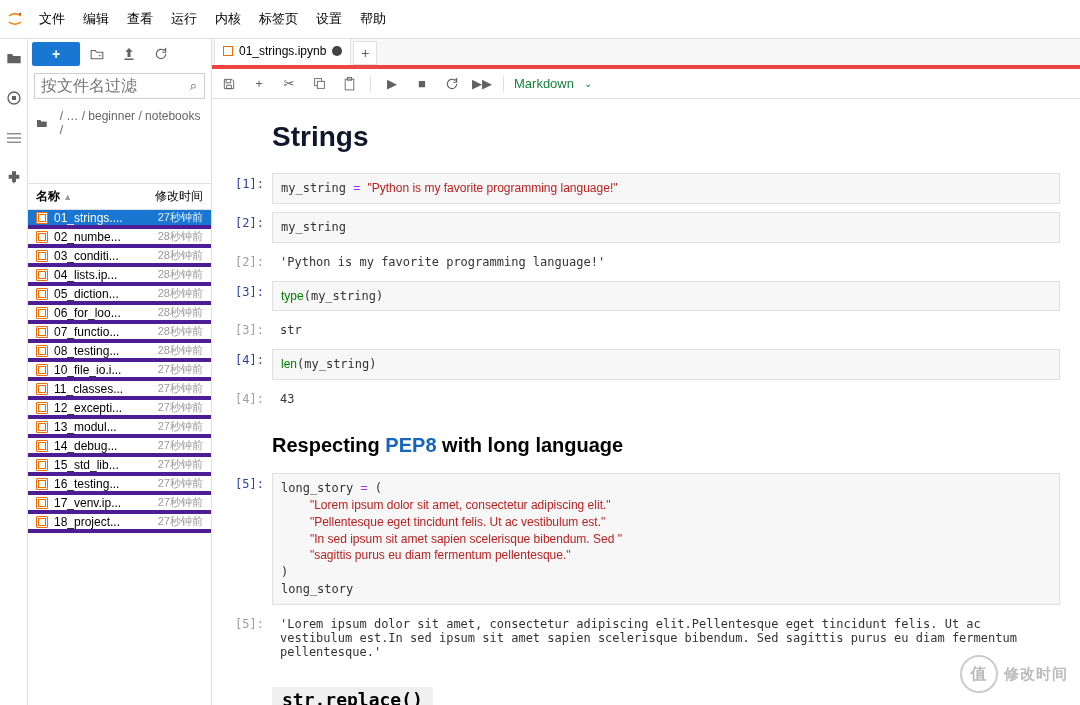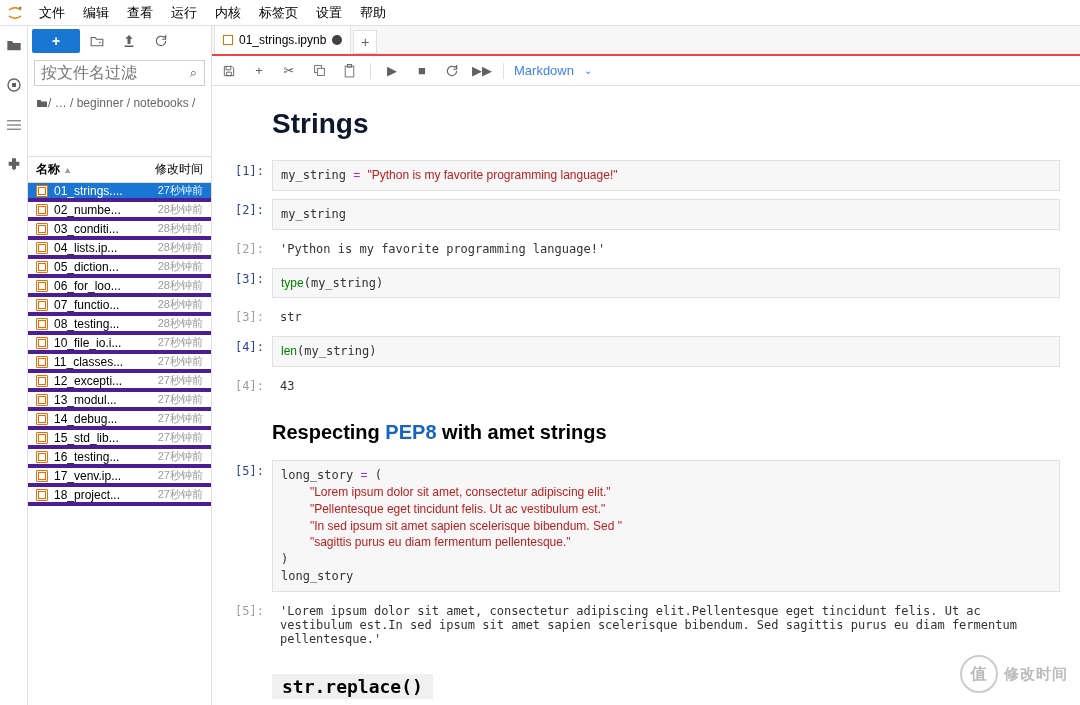--- a/index.html
+++ b/index.html
@@ -1,58 +1,58 @@
 <!DOCTYPE html>
 <html><head>
 <meta charset="utf-8">
 <style>
 * { margin:0; padding:0; box-sizing:border-box; font-family:-apple-system,BlinkMacSystemFont,"Segoe UI",Helvetica,Arial,sans-serif; }
 body { width:1080px; height:705px; overflow:hidden; background:#fff; font-size:13px; color:#000; }
-.topbar { height:26px; display:flex; align-items:center; border-bottom:1px solid #e0e0e0; padding-left:2px; }
+.topbar { height:39px; display:flex; align-items:center; border-bottom:1px solid #e0e0e0; padding-left:2px; }
 .logo { width:22px; height:22px; margin:0 4px 0 2px; display:flex; align-items:center; justify-content:center; }
 .menu-list { display:flex; }
 .menu-item { padding:4px 9px; cursor:default; font-size:13px; }
 .main { display:flex; height:679px; }
 
 .left-rail { width:28px; background:#fff; border-right:1px solid #e0e0e0; display:flex; flex-direction:column; align-items:center; padding-top:10px; gap:22px; color:#616161; }
 .left-rail .rail-item { width:18px; height:18px; display:flex; align-items:center; justify-content:center; cursor:pointer; }
 
 .filebrowser { width:184px; border-right:1px solid #e0e0e0; display:flex; flex-direction:column; }
 .fb-toolbar { height:30px; display:flex; align-items:center; padding:0 4px; gap:2px; }
 .btn-blue { background:#1976d2; color:#fff; width:48px; height:24px; border-radius:2px; display:flex; align-items:center; justify-content:center; font-size:14px; font-weight:bold; border:none; cursor:pointer; }
 .tb-btn { width:30px; height:24px; display:flex; align-items:center; justify-content:center; color:#616161; cursor:pointer; font-size:14px; }
 .fb-filter { padding:4px 6px; }
 .fb-filter-input { width:100%; height:26px; border:1px solid #cfcfcf; padding:0 24px 0 6px; font-size:16px; color:#999; background:#fff; }
 .fb-filter-wrap { position:relative; }
 .fb-filter-wrap .search-ic { position:absolute; right:8px; top:5px; color:#616161; font-size:13px; }
-.fb-breadcrumb { padding:6px 8px; font-size:12px; color:#666; display:flex; align-items:center; gap:0; }
+.fb-breadcrumb { padding:6px 8px; font-size:12px; color:#666; display:flex; align-items:center; gap:12px; }
 .fb-headers { display:flex; padding:4px 8px; border-top:1px solid #e0e0e0; border-bottom:1px solid #e0e0e0; font-size:12px; background:#fff;margin-top:40px; }
 .fb-headers .col1 { flex:1; font-weight:bold; }
 .fb-headers .col2 { width:60px; text-align:right; }
 .fb-list { overflow-y:auto; flex:1; }
 .fb-row { display:flex; align-items:center; padding:2px 8px; height:19px; font-size:12px; border-bottom:4px solid #4c1d95; cursor:pointer; }
 .fb-row.selected { background:#1976d2; color:#fff; }
 .fb-row .nb-icon { width:12px; height:12px; margin-right:6px; border:1px solid #ef6c00; border-radius:1px; position:relative; flex-shrink:0; }
 .fb-row .nb-icon::after { content:""; position:absolute; inset:1px; border:1px solid #ef6c00; }
 .fb-row.selected .nb-icon { background:#fff; }
 .fb-row .fname { flex:1; white-space:nowrap; overflow:hidden; text-overflow:ellipsis; }
 .fb-row .ftime { width:60px; text-align:right; font-size:11px; color:#999; }
 .fb-row.selected .ftime { color:#e3f2fd; }
 
 .content { flex:1; display:flex; flex-direction:column; overflow:hidden; }
-.tabbar { height:30px; display:flex; align-items:flex-end; background:#f7f7f7; border-bottom:2px solid #ef4444; }
+.tabbar { height:30px; display:flex; align-items:flex-end; background:#f7f7f7; border-bottom:4px solid #ef4444; }
 .tab { height:30px; background:#fff; border:1px solid #e0e0e0; border-bottom:none; display:flex; align-items:center; padding:0 8px; font-size:12px; gap:6px; margin-left:2px; }
 .tab-icon { width:10px; height:10px; border:1px solid #ef6c00; }
 .tab-dot { width:10px; height:10px; border-radius:50%; background:#424242; }
 .tab-add { width:24px; height:24px; display:flex; align-items:center; justify-content:center; color:#616161; border:1px solid #e0e0e0; margin-left:2px; margin-bottom:0; font-size:14px; cursor:pointer; background:#fff; }
 
 .nb-toolbar { height:30px; display:flex; align-items:center; padding:0 6px; gap:8px; border-bottom:1px solid #e0e0e0; color:#616161; font-size:13px; }
 .nb-toolbar .tbx { width:22px; display:flex; justify-content:center; cursor:pointer; }
 .nb-toolbar .sep { width:1px; height:16px; background:#e0e0e0; margin:0 2px; }
-.celltype { display:flex; align-items:center; gap:10px; font-size:13px; color:#3b82f6; }
+.celltype { display:flex; align-items:center; gap:10px; font-size:13px; color:#15803d; }
 
 .notebook { flex:1; overflow-y:auto; padding:10px 0 40px 0; background:#fff; }
 .cell { display:flex; padding:2px 0; margin-bottom:4px; }
 .prompt { width:60px; text-align:right; font-family:"SFMono-Regular",Consolas,monospace; font-size:12px; color:#9e9e9e; padding:4px 8px 0 0; flex-shrink:0; }
 .prompt.in { color:#303f9f; }
 .cellbody { flex:1; padding-right:20px; }
 .code-input { background:#f7f7f7; border:1px solid #e0e0e0; padding:6px 8px; font-family:"SFMono-Regular",Consolas,monospace; font-size:12px; line-height:1.4; white-space:pre; color:#333; overflow-x:hidden; }
 .output-text { padding:4px 8px; font-family:"SFMono-Regular",Consolas,monospace; font-size:12px; color:#333; white-space:pre-wrap; }
 .md-h1 { font-family:"Segoe UI",Arial; font-size:28px; color:#0f172a; font-weight:600; padding:10px 0 12px 0; }
 .md-h2 { font-family:"Segoe UI",Arial; font-size:20px; font-weight:600; padding:16px 0 8px 0; }
@@ -336,21 +336,21 @@
             <div class="cellbody">
               <div class="output-text">43</div>
             </div>
           </div>
         </div>
 
       <div class="cell">
           <div class="prompt"></div>
           <div class="cellbody">
         <div class="md-h2">
-          <span>Respecting </span><a>PEP8</a><span> with amet strings</span>
+          <span>Respecting </span><a>PEP8</a><span> with long language</span>
         </div>
       </div>
         </div>
 
       <div class="cell">
         <div class="prompt in">[5]:</div>
         <div class="cellbody">
             <div class="code-input" id="cell5">long_story <span class="op">=</span> (
     <span class="str">"Lorem ipsum dolor sit amet, consectetur adipiscing elit."</span>
     <span class="str">"Pellentesque eget tincidunt felis. Ut ac vestibulum est."</span>

